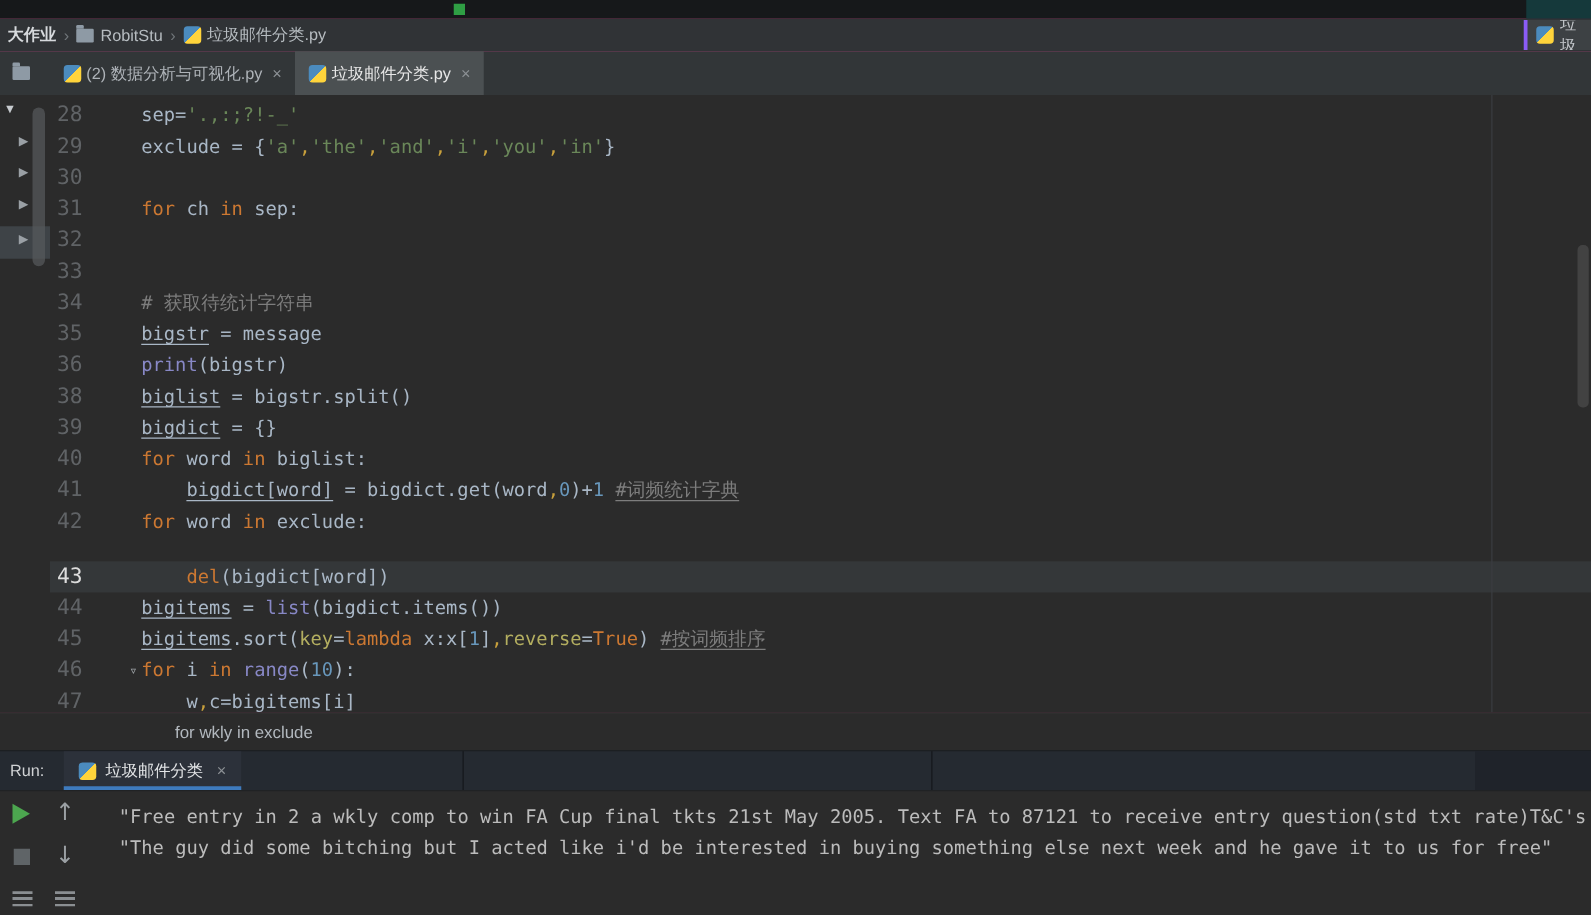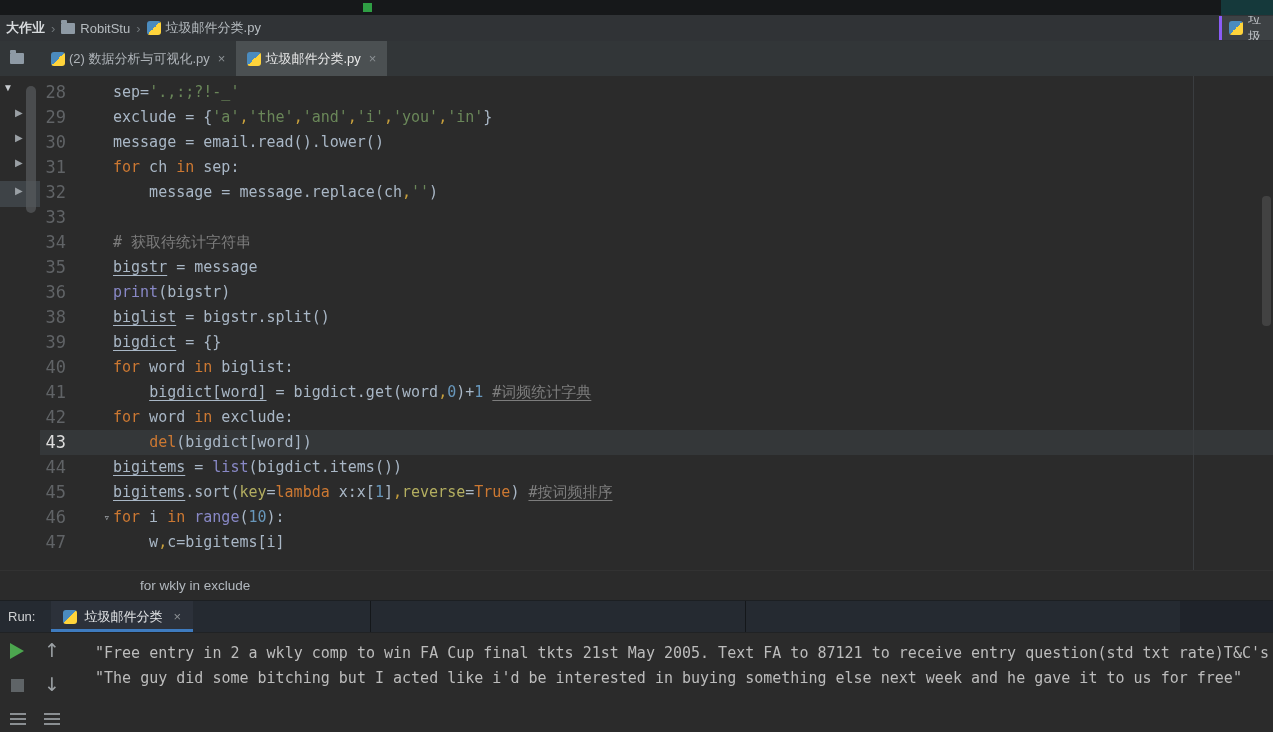--- a/index.html
+++ b/index.html
@@ -43,21 +43,21 @@
   .strip-sel { position:absolute; left:0; top:105px; width:40px; height:26px; background:#3e4347; }
   .tri-expanded { position:absolute; left:3px; top:6px; color:#c7cbcf; font-size:10px; }
   .tri { position:absolute; left:15px; color:#9aa0a5; font-size:10px; }
   .t1{top:31px}.t2{top:56px}.t3{top:81px}.t4{top:109px}
   .strip-scroll { position:absolute; left:26px; top:10px; width:10px; height:127px;
                   background:#55585b; border-radius:5px; opacity:.75; }
 
   .editor { flex:1; position:relative; background:#2b2b2b; overflow:hidden; padding-top:4px; }
   .code-line { display:flex; height:25px; line-height:25px;
                font-family:"DejaVu Sans Mono", monospace; font-size:15px; }
-  .code-line.current { background:#343739; }
+  .code-line.current { background:#343739;margin-top:19px; }
   .ln { flex:none; width:26px; text-align:right; color:#606366; font-size:17px; }
   .code-line.current .ln { color:#dcdcdc; }
   .foldcol { flex:none; width:47px; position:relative; }
   .fold-marker { position:absolute; right:3px; top:0; color:#9da2a6; font-size:11px; }
   .codetxt { flex:none; white-space:pre; color:#a9b7c6; }
   .t-p{color:#a9b7c6}
   .t-kw{color:#cc7832}
   .t-str{color:#6a8759}
   .t-num{color:#6897bb}
   .t-com{color:#7d7d7d}
@@ -173,31 +173,29 @@
             <span class="codetxt"><span class="t-p">sep=</span><span class="t-str">'.,:;?!-_'</span></span>
           </div>
           <div class="code-line">
             <span class="ln">29</span>
             <span class="foldcol"></span>
             <span class="codetxt"><span class="t-p">exclude = {</span><span class="t-str">'a'</span><span class="t-wc">,</span><span class="t-str">'the'</span><span class="t-wc">,</span><span class="t-str">'and'</span><span class="t-wc">,</span><span class="t-str">'i'</span><span class="t-wc">,</span><span class="t-str">'you'</span><span class="t-wc">,</span><span class="t-str">'in'</span><span class="t-p">}</span></span>
           </div>
           <div class="code-line">
             <span class="ln">30</span>
             <span class="foldcol"></span>
-            <span class="codetxt"><span class="t-p">message = email.read().lower()</span></span>
           </div>
           <div class="code-line">
             <span class="ln">31</span>
             <span class="foldcol"></span>
             <span class="codetxt"><span class="t-kw">for</span><span class="t-p"> ch </span><span class="t-kw">in</span><span class="t-p"> sep:</span></span>
           </div>
           <div class="code-line">
             <span class="ln">32</span>
             <span class="foldcol"></span>
-            <span class="codetxt"><span class="t-p">    message = message.replace(ch</span><span class="t-wc">,</span><span class="t-str">''</span><span class="t-p">)</span></span>
           </div>
           <div class="code-line">
             <span class="ln">33</span>
             <span class="foldcol"></span>
             <span class="codetxt"></span>
           </div>
           <div class="code-line">
             <span class="ln">34</span>
             <span class="foldcol"></span>
             <span class="codetxt"><span class="t-com"># 获取待统计字符串</span></span>

